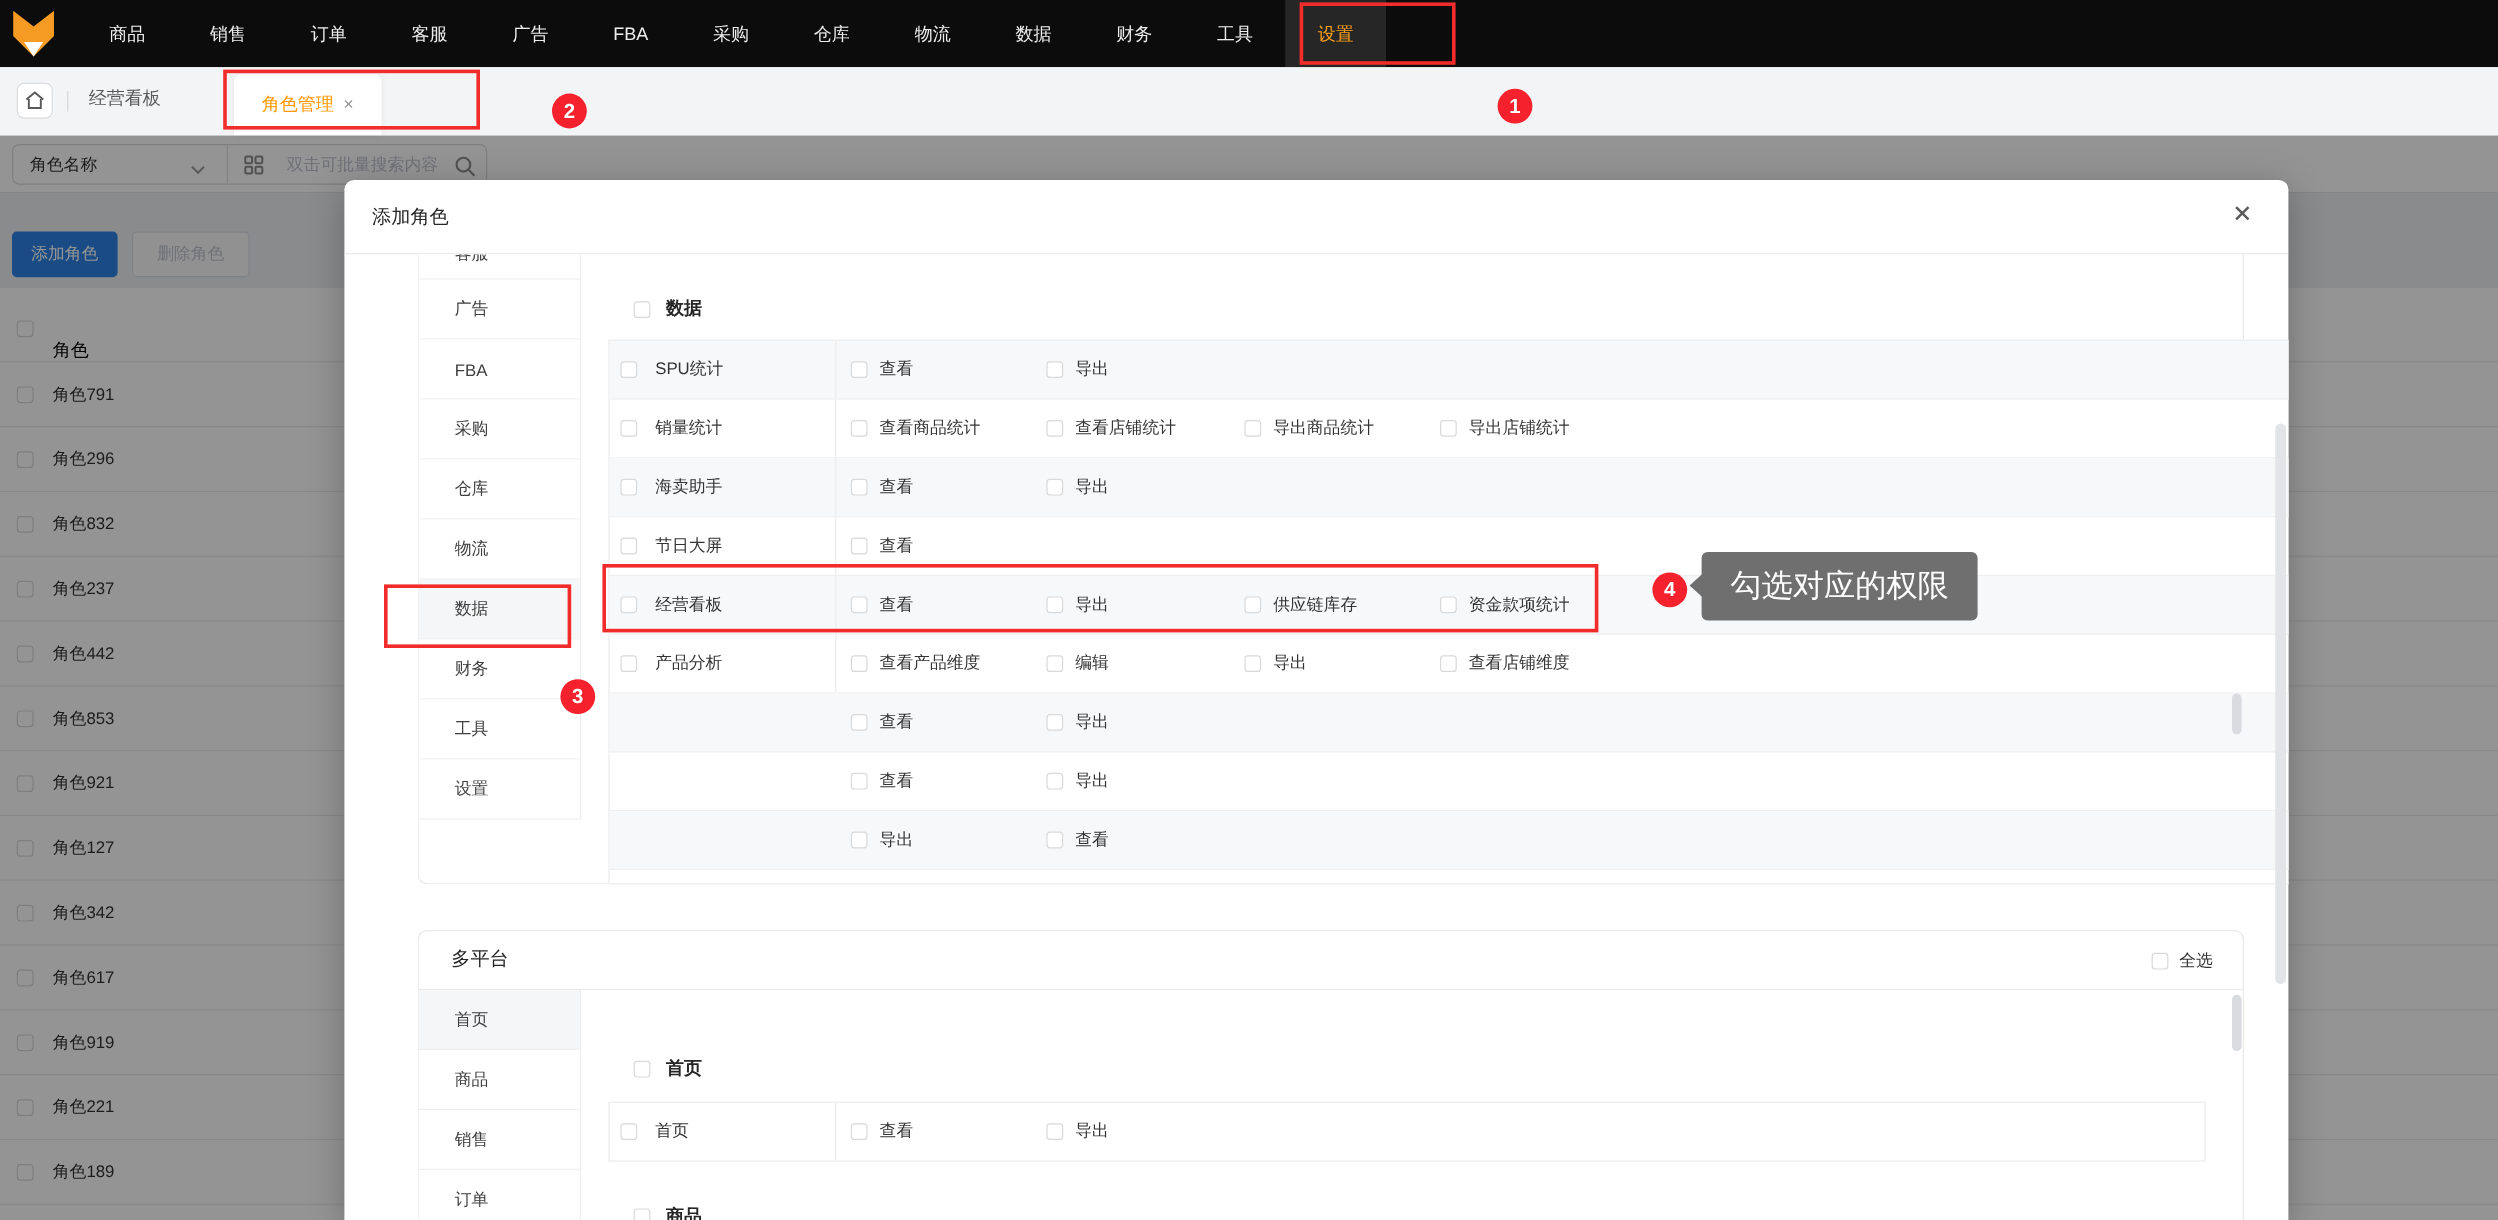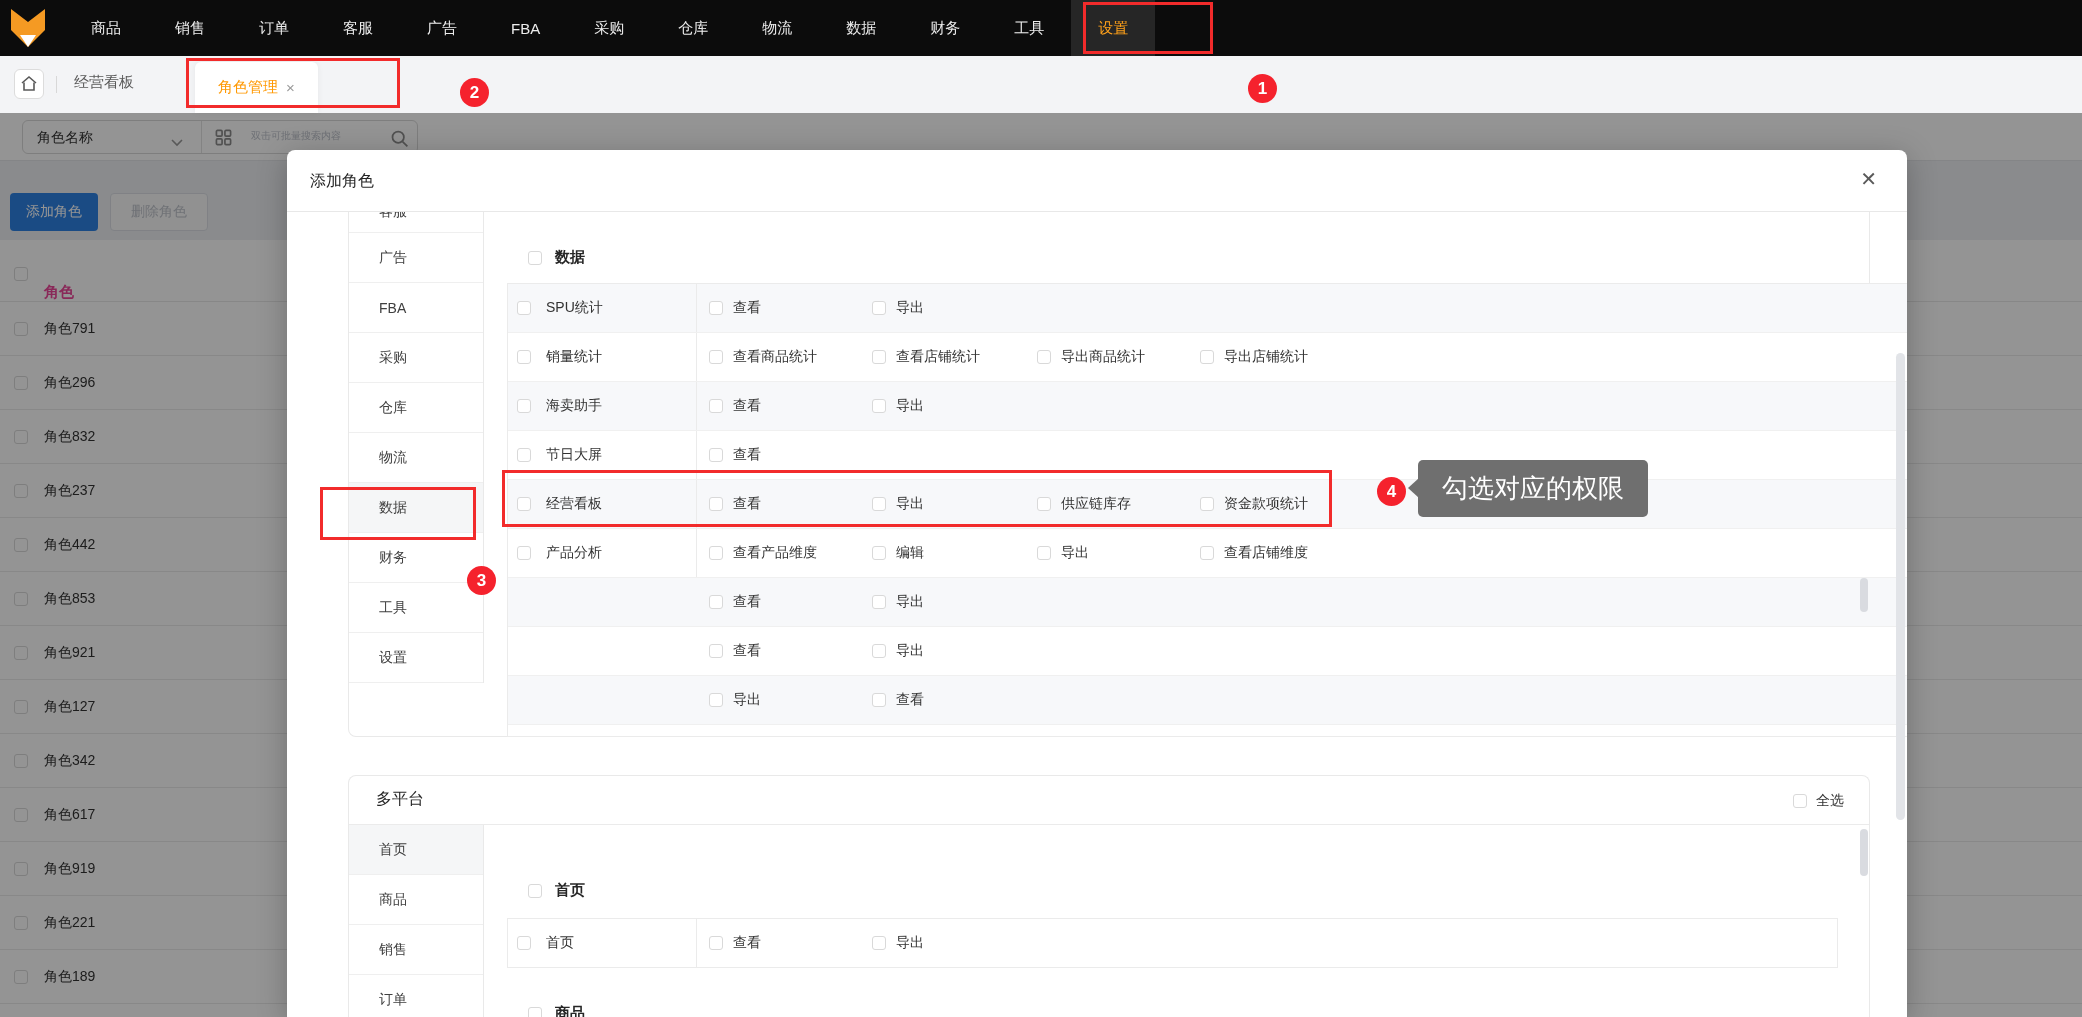--- a/index.html
+++ b/index.html
@@ -20,42 +20,42 @@
       background:#fff; display:flex; align-items:center; justify-content:center; }
   #tab-divider { position:absolute; left:56px; top:20px; width:1px; height:17px; background:#d8d8d8; }
   #tab-dashboard { position:absolute; left:74px; top:17px; font-size:15px; color:#595959; }
   #tab-active { position:absolute; left:195px; top:6px; width:123px; height:51px; background:#fff; border-radius:6px 6px 0 0;
       display:flex; align-items:center; justify-content:center; gap:8px; box-shadow:0 0 6px rgba(0,0,0,0.06); }
   #tab-active .tab-label { color:#ff9800; font-size:15px; }
   #tab-active .tab-close { color:#9a9a9a; font-size:15px; }
 
   
   #search-row { position:absolute; left:0; top:113px; width:2082px; height:48px; background:#fff; border-bottom:1px solid #e4e6e8; }
-  #search-group { position:absolute; left:22px; top:7px; width:396px; height:34px; border:1px solid #d9d9d9; border-radius:6px; background:#fff; }
+  #search-group { position:absolute; left:10px; top:7px; width:396px; height:34px; border:1px solid #d9d9d9; border-radius:6px; background:#fff; }
   #search-field-label { position:absolute; left:14px; top:8px; font-size:14px; color:#333; }
   #search-chevron { position:absolute; left:148px; top:12px; }
   #search-divider { position:absolute; left:178px; top:0; width:1px; height:32px; background:#e2e2e2; }
   #batch-icon { position:absolute; left:192px; top:8px; }
-  #search-placeholder { position:absolute; left:228px; top:8px; font-size:10px; color:#bfc3cc;font-family:Liberation Serif, serif; }
+  #search-placeholder { position:absolute; left:228px; top:8px; font-size:14px; color:#bfc3cc;font-family:Liberation Serif, serif; }
   #search-glass { position:absolute; left:366px; top:7px; }
 
   #btn-row { position:absolute; left:0; top:193px; }
   #add-role-btn { position:absolute; left:10px; top:0; width:88px; height:38px; background:#2e82e4; color:#fff;
       font-size:14px; border:none; border-radius:4px; }
   #del-role-btn { position:absolute; left:110px; top:0; width:98px; height:38px; background:#fafafa; color:#c0c4cc;
       font-size:14px; border:1px solid #dcdfe6; border-radius:4px; }
 
   #role-panel { position:absolute; left:0; top:240px; width:2082px; height:777px; background:#fff; }
   #role-table { position:absolute; left:0; top:7px; width:2082px; }
   .role-hrow { height:55px; border-bottom:1px solid #e8e8e8; display:flex; align-items:center; }
   .role-row { height:54px; border-bottom:1px solid #ebebeb; display:flex; align-items:center; }
   .cb { display:inline-block; width:14px; height:14px; border:1px solid #d9d9d9; border-radius:3px; background:#fff; flex:none; }
   .role-cb { margin-left:14px; }
   .role-name { margin-left:16px; font-size:14px; color:#333; }
-  .role-header-label { margin-left:16px; font-size:15px; color:#ec4899; font-weight:bold;margin-top:36px; }
+  .role-header-label { margin-left:16px; font-size:15px; color:#000000; font-weight:normal;margin-top:36px; }
 
   
   #dim-overlay { position:absolute; left:0; top:113px; width:2082px; height:904px; background:rgba(0,0,0,0.42); z-index:10; }
 
   
   #modal { position:absolute; left:287px; top:150px; width:1620px; height:867px; background:#fff; border-radius:8px 8px 0 0;
       box-shadow:0 6px 30px rgba(0,0,0,0.25); z-index:20; overflow:hidden; }
   #modal-header { position:absolute; left:0; top:0; width:100%; height:62px; border-bottom:1px solid #e8e8e8; }
   #modal-title { position:absolute; left:23px; top:21px; font-size:16px; color:#262626; }
   #modal-close { position:absolute; right:30px; top:19px; font-size:20px; color:#595959; line-height:1; cursor:pointer; }

